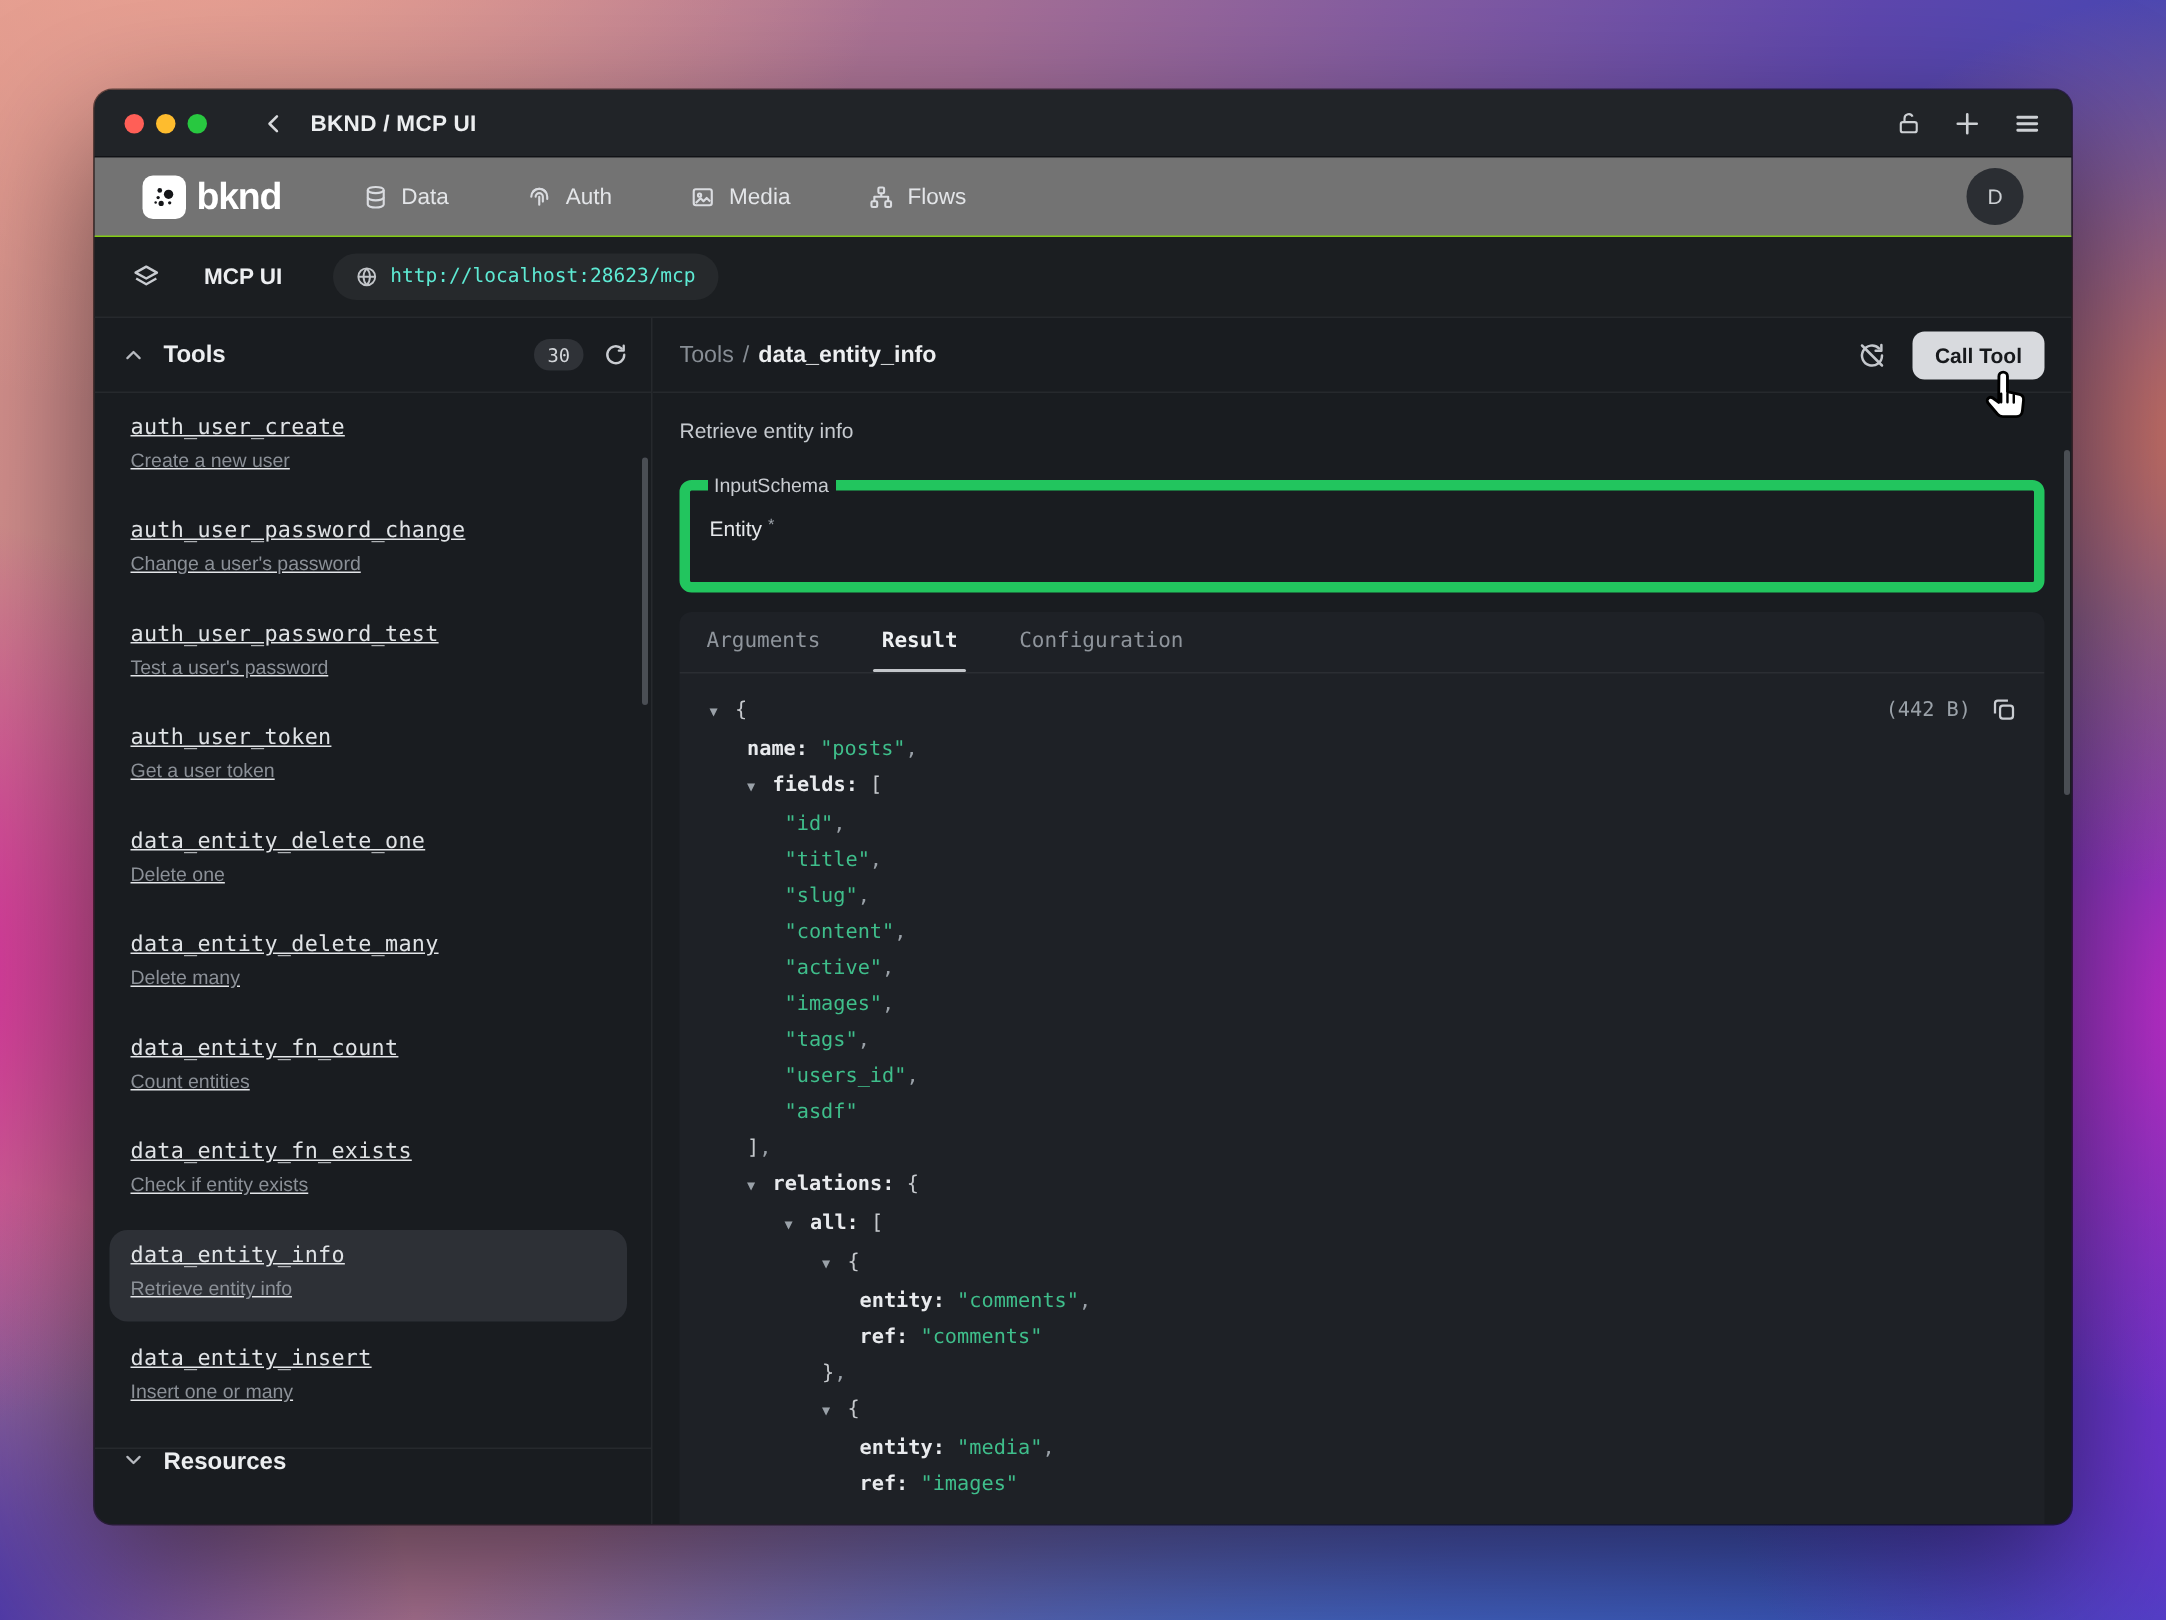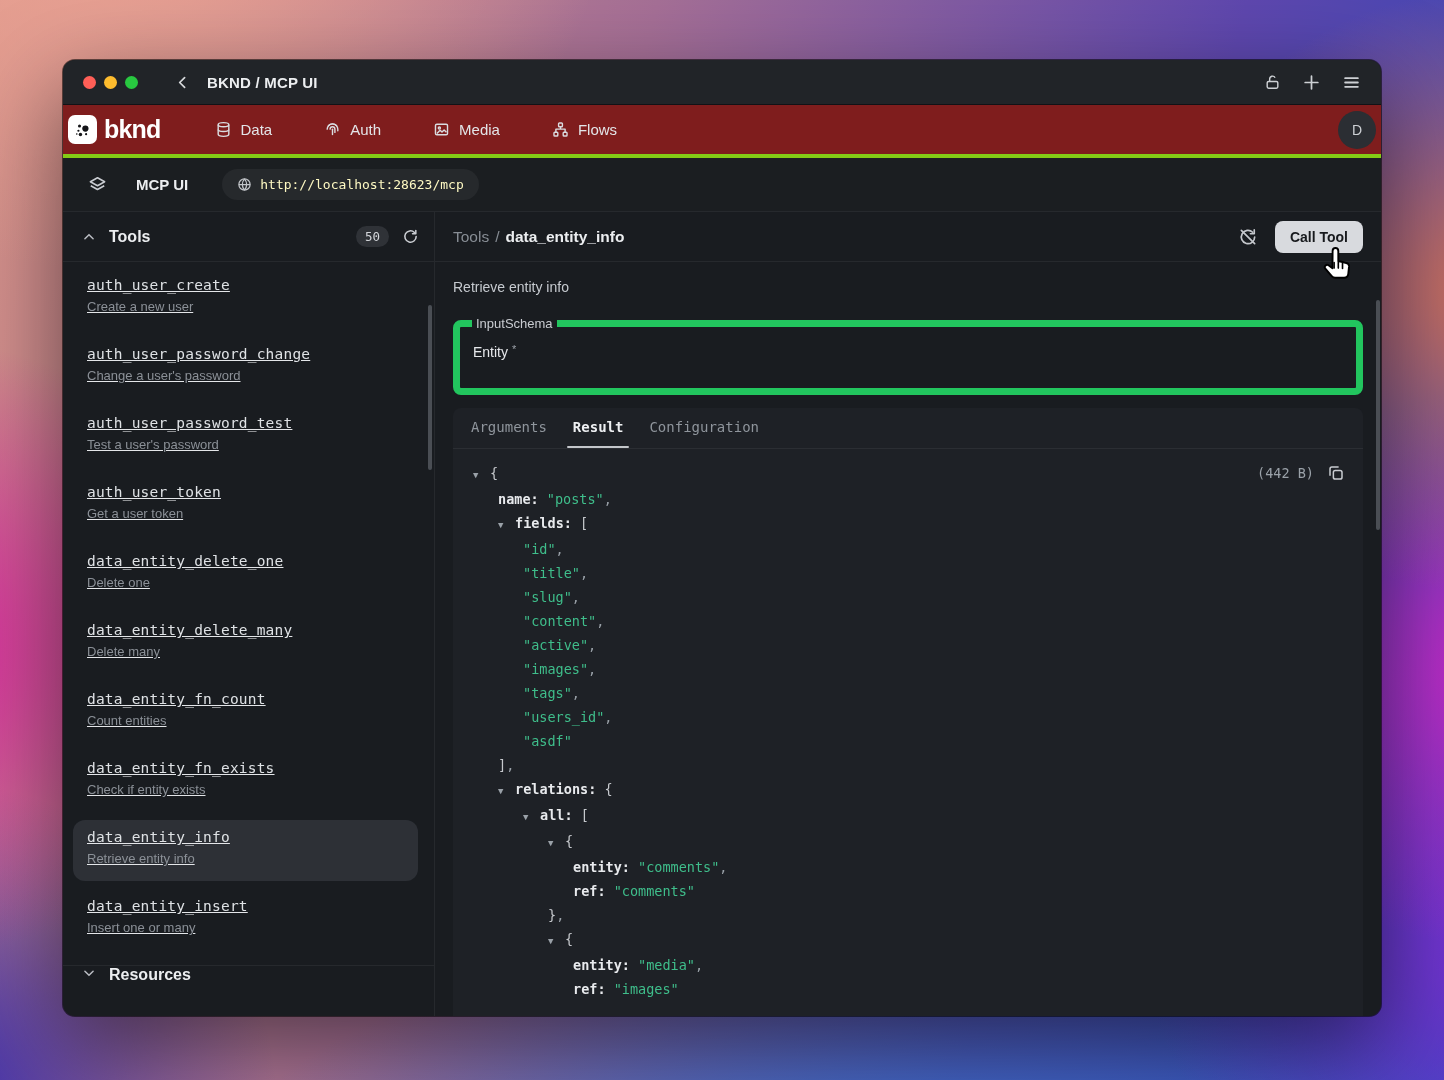--- a/index.html
+++ b/index.html
@@ -28,37 +28,37 @@
   .titlebar{ height:45px; background:#212428; border-bottom:1px solid #111216;
     display:flex; align-items:center; padding:0 20px; }
   .lights{ display:flex; gap:8px; }
   .light{ width:13px; height:13px; border-radius:50%; }
   .light.red{ background:#ff5f57; } .light.yellow{ background:#febc2e; } .light.green{ background:#28c840; }
   .back-btn{ margin-left:36px; color:#d7d9dc; display:flex; }
   .tb-title{ margin-left:16px; font-size:15px; font-weight:700; color:#eceef0; letter-spacing:.2px; }
   .tb-right{ margin-left:auto; display:flex; align-items:center; gap:21px; color:#cdd0d4; }
   .ibtn{ display:flex; align-items:center; justify-content:center; }
 
-  .navbar{ height:53px; background:#7f1d1d; border-bottom:4px solid #84cc16;
-    display:flex; align-items:center; padding:0 5px; }
+  .navbar{ height:53px; background:#737373; border-bottom:1px solid #84cc16;
+    display:flex; align-items:center; padding:0 32px; }
   .brand{ display:flex; align-items:center; gap:7px; }
   .brand-mark{ width:29px; height:29px; background:#fff; border-radius:7px; display:flex; align-items:center; justify-content:center; }
   .brand-name{ font-size:25px; font-weight:800; color:#fff; letter-spacing:-.8px; }
   .nav-items{ display:flex; align-items:center; gap:52px; margin-left:54px; }
   .nav-item{ display:flex; align-items:center; gap:9px; font-size:15px; color:#e3e5e8; cursor:pointer; }
   .nav-item .nicon{ color:#dadce0; display:flex; }
   .avatar{ margin-left:auto; width:38px; height:38px; border-radius:50%; background:#2b2e33;
     display:flex; align-items:center; justify-content:center; font-size:14px; color:#cdd0d4; }
 
   .mcpbar{ height:54px; background:#1b1e21; border-bottom:1px solid #26292d;
     display:flex; align-items:center; padding:0 16px 0 25px; }
   .mcp-icon{ color:#c9ccd1; display:flex; }
   .mcp-title{ font-size:15px; font-weight:700; margin-left:29px; color:#eceef0; }
   .url-pill{ margin-left:34px; height:31px; background:#26292c; border-radius:16px;
-    display:flex; align-items:center; gap:8px; padding:0 15px; color:#fef9c3; font-size:13px; }
+    display:flex; align-items:center; gap:8px; padding:0 15px; color:#5eead4; font-size:13px; }
   .url-pill .gicon{ color:#c2c5c9; display:flex; }
 
   .content{ position:absolute; top:152px; bottom:0; left:0; right:0; display:flex; }
 
   
   .sidebar{ width:372px; border-right:1px solid #26292d; display:flex; flex-direction:column; position:relative; }
   .tools-header{ height:50px; display:flex; align-items:center; padding:0 15px 0 19px; border-bottom:1px solid #26292d; flex:none; }
   .tools-header .chev{ color:#b7bac0; display:flex; }
   .tools-label{ font-size:16px; font-weight:700; margin-left:13px; color:#eceef0; }
   .count-badge{ margin-left:auto; background:#2f3237; border-radius:12px; padding:3px 9px;
@@ -89,21 +89,21 @@
   .tool-description{ font-size:14px; color:#c6cacf; flex:none; }
   fieldset.schema{ margin-top:21px; border:7px solid #22c55e; border-radius:8px; padding:4px 11px 19px 11px; flex:none; }
   fieldset.schema legend{ font-size:13px; color:#c9ccd1; padding:0 4px; margin-left:1px; }
   .field-label{ font-size:14px; color:#e6e8eb; margin:9px 0 9px 2px; }
   .req{ color:#9ba1a8; font-size:11px; position:relative; top:-4px; margin-left:4px; }
   .select{ height:38px; background:#24272c; border:1px solid #4a4e55; border-radius:10px;
     display:flex; align-items:center; padding:0 16px; font-size:14px; color:#e4e6ea; cursor:pointer; }
   .select .sel-chev{ margin-left:auto; color:#9aa1a8; display:flex; }
 
   .result-card{ margin-top:13px; background:#1e2126; border-radius:8px 8px 0 0; flex:1; position:relative; overflow:hidden; }
-  .tab-bar{ height:41px; border-bottom:1px solid #2b2e33; display:flex; align-items:flex-start; padding:0 16px; gap:22px; }
+  .tab-bar{ height:41px; border-bottom:1px solid #2b2e33; display:flex; align-items:flex-start; padding:0 16px; gap:37px; }
   .tab{ font-size:14px; color:#8f959c; padding:11px 2px 0 2px; position:relative; height:41px; cursor:pointer; }
   .tab.active{ color:#eef0f2; font-weight:700; }
   .tab.active::after{ content:""; position:absolute; left:-4px; right:-4px; bottom:1px; height:2px; background:#c3c6ca; border-radius:1px; }
   .json-view{ position:relative; padding:12px 16px 0 10px; font-size:13.5px; line-height:24px; color:#c6c9cd; }
   .json-line{ white-space:pre; }
   .caret{ display:inline-block; width:17px; color:#9aa1a8; font-size:9px; }
   .seg.k{ color:#e8eaed; font-weight:700; }
   .seg.s{ color:#3fbe8b; }
   .seg.p{ color:#9aa1a8; }
   .seg.b{ color:#c6c9cd; }
@@ -236,21 +236,21 @@
   <div class="content">
 
     <div class="sidebar">
       <div class="tools-header">
         <span class="chev">
           <svg width="14" height="14" viewBox="0 0 24 24" fill="none" stroke="currentColor" stroke-width="2.6" stroke-linecap="round" stroke-linejoin="round">
               <path d="M5 15l7-7 7 7"></path>
             </svg>
         </span>
         <span class="tools-label">Tools</span>
-        <span class="count-badge mono">50</span>
+        <span class="count-badge mono">30</span>
         <span class="refresh-btn">
           <svg width="17" height="17" viewBox="0 0 24 24" fill="none" stroke="currentColor" stroke-width="2.2" stroke-linecap="round">
               <path d="M20 12a8 8 0 1 1-2.4-5.7"></path>
               <path d="M19.5 3.5v4.6h-4.6" stroke-linejoin="round"></path>
             </svg>
         </span>
       </div>
       <div class="tool-list" id="tool-list">
           <div class="tool-item">
             <div class="tool-name mono">auth_user_create</div>

